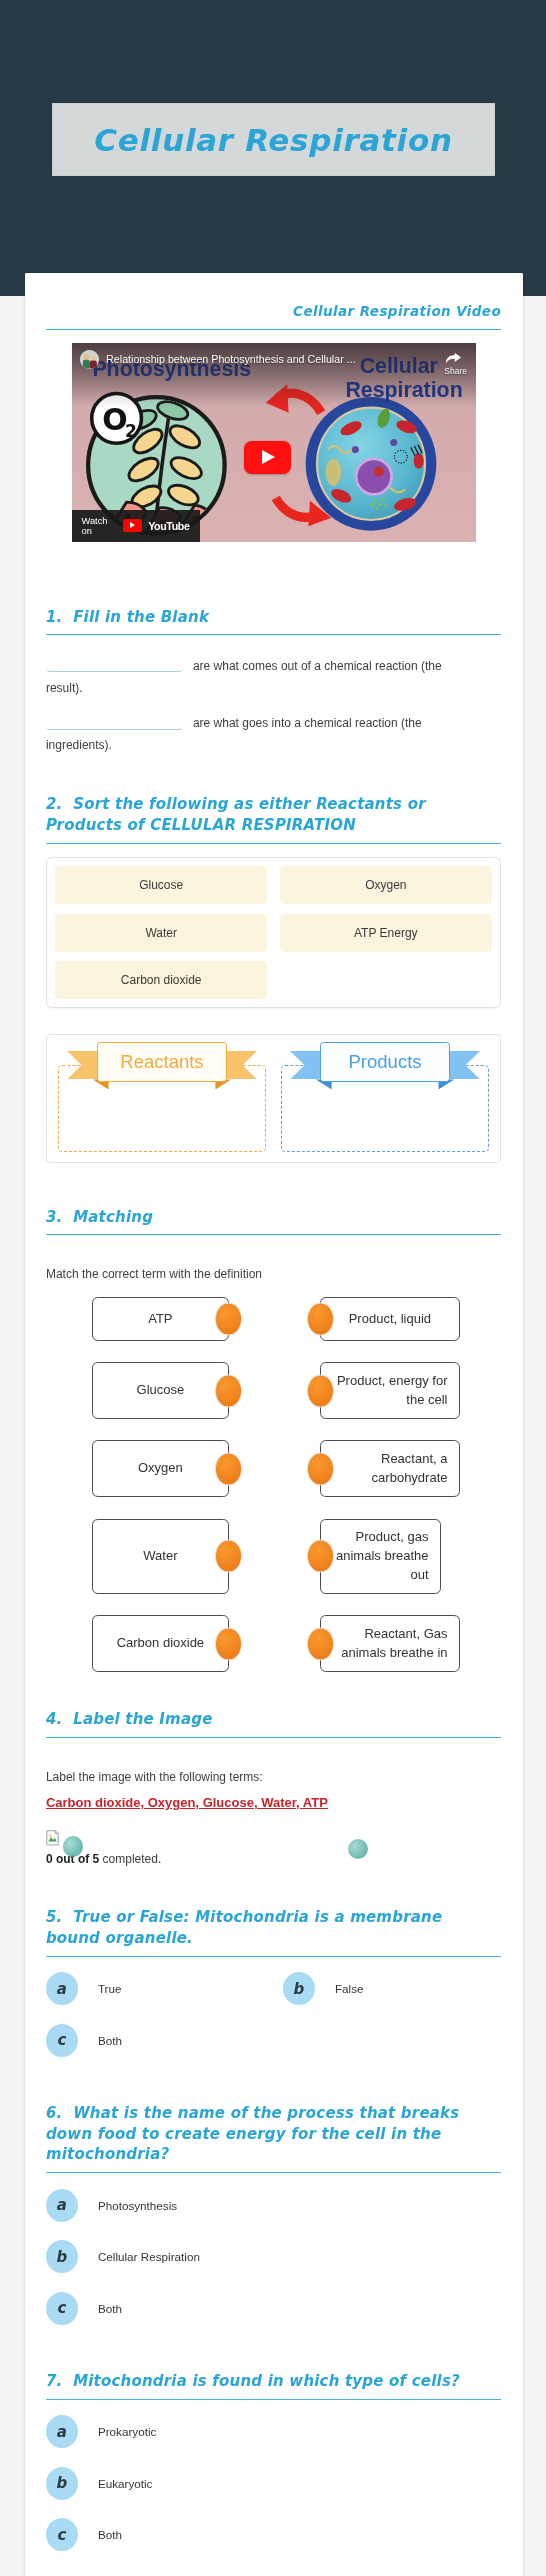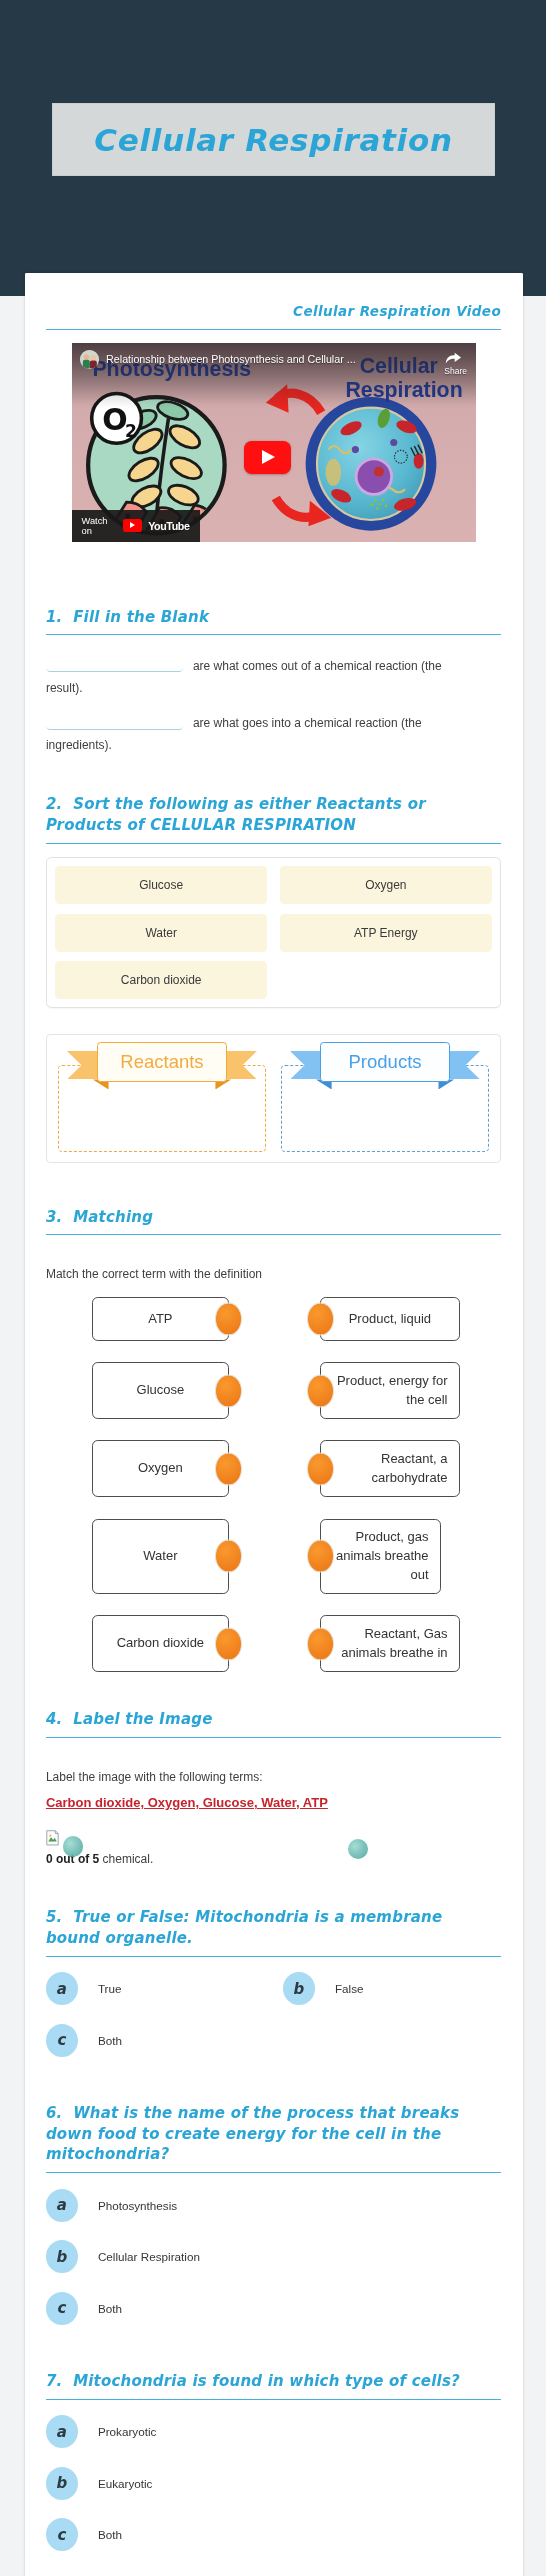--- a/index.html
+++ b/index.html
@@ -383,21 +383,21 @@
       <div class="red-terms">Carbon dioxide, Oxygen, Glucose, Water, ATP</div>
 
       <div class="label-area">
         <svg width="13" height="15.7" viewBox="0 0 18 22">
           <path d="M1 1 H13 L17 5 V21 H1 Z" fill="#fdfdfd" stroke="#9aa7b5" stroke-width="1.4"></path>
           <path d="M13 1 L13 5 L17 5" fill="none" stroke="#9aa7b5" stroke-width="1.4"></path>
           <path d="M3 16 L7 10 L10 14 L12 11 L15 16 Z" fill="#4f9e4a"></path>
           <circle cx="6" cy="8" r="1.6" fill="#e8c34a"></circle>
         </svg>
         <div class="progress-line">
-          <b>0 out of 5</b><span> chemical.</span>
+          <b>0 out of 5</b><span> completed.</span>
         </div>
         <span class="pin p1"></span>
         <span class="pin p2"></span>
       </div>
     </div>
 
     <div class="section" style="margin-top:41px">
       <div class="q-head">
         <span class="q-num">5.</span><span>True or False: Mitochondria is a membrane bound organelle.</span>
       </div>

